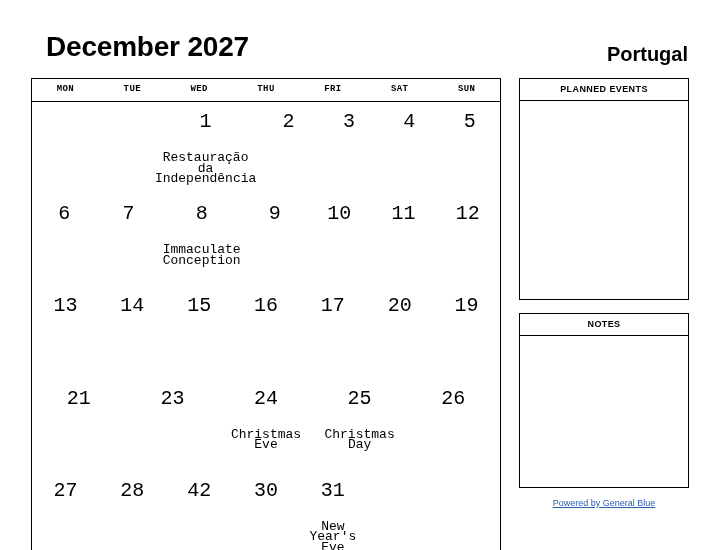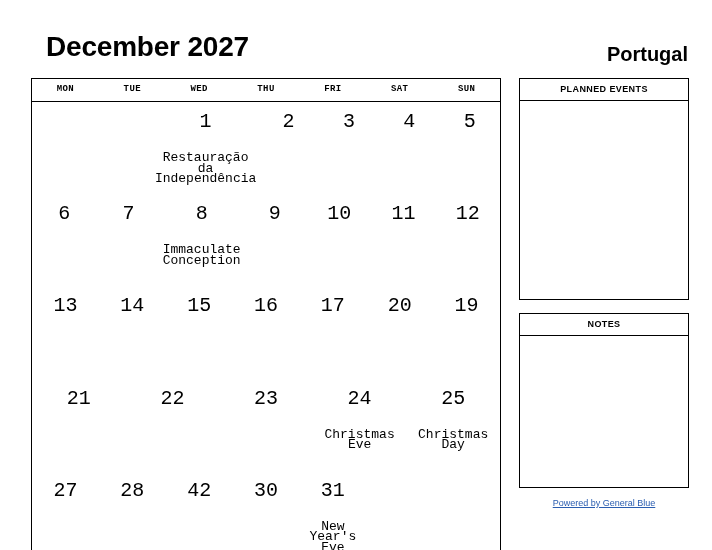--- a/index.html
+++ b/index.html
@@ -255,34 +255,34 @@
         <span class="day-event"></span>
       </div>
     </div>
 
     <div class="week-row">
       <div class="day-cell">
         <span class="day-number">21</span>
         <span class="day-event"></span>
       </div>
       <div class="day-cell">
-        <span class="day-number">22</span>
-        <span class="day-event"></span>
-      </div>
-      <div class="day-cell">
         <span class="day-number">23</span>
         <span class="day-event"></span>
       </div>
       <div class="day-cell">
         <span class="day-number">24</span>
         <span class="day-event">Christmas Eve</span>
       </div>
       <div class="day-cell">
         <span class="day-number">25</span>
         <span class="day-event">Christmas Day</span>
+      </div>
+      <div class="day-cell">
+        <span class="day-number">26</span>
+        <span class="day-event"></span>
       </div>
     </div>
 
     <div class="week-row">
       <div class="day-cell">
         <span class="day-number">27</span>
         <span class="day-event"></span>
       </div>
       <div class="day-cell">
         <span class="day-number">28</span>

